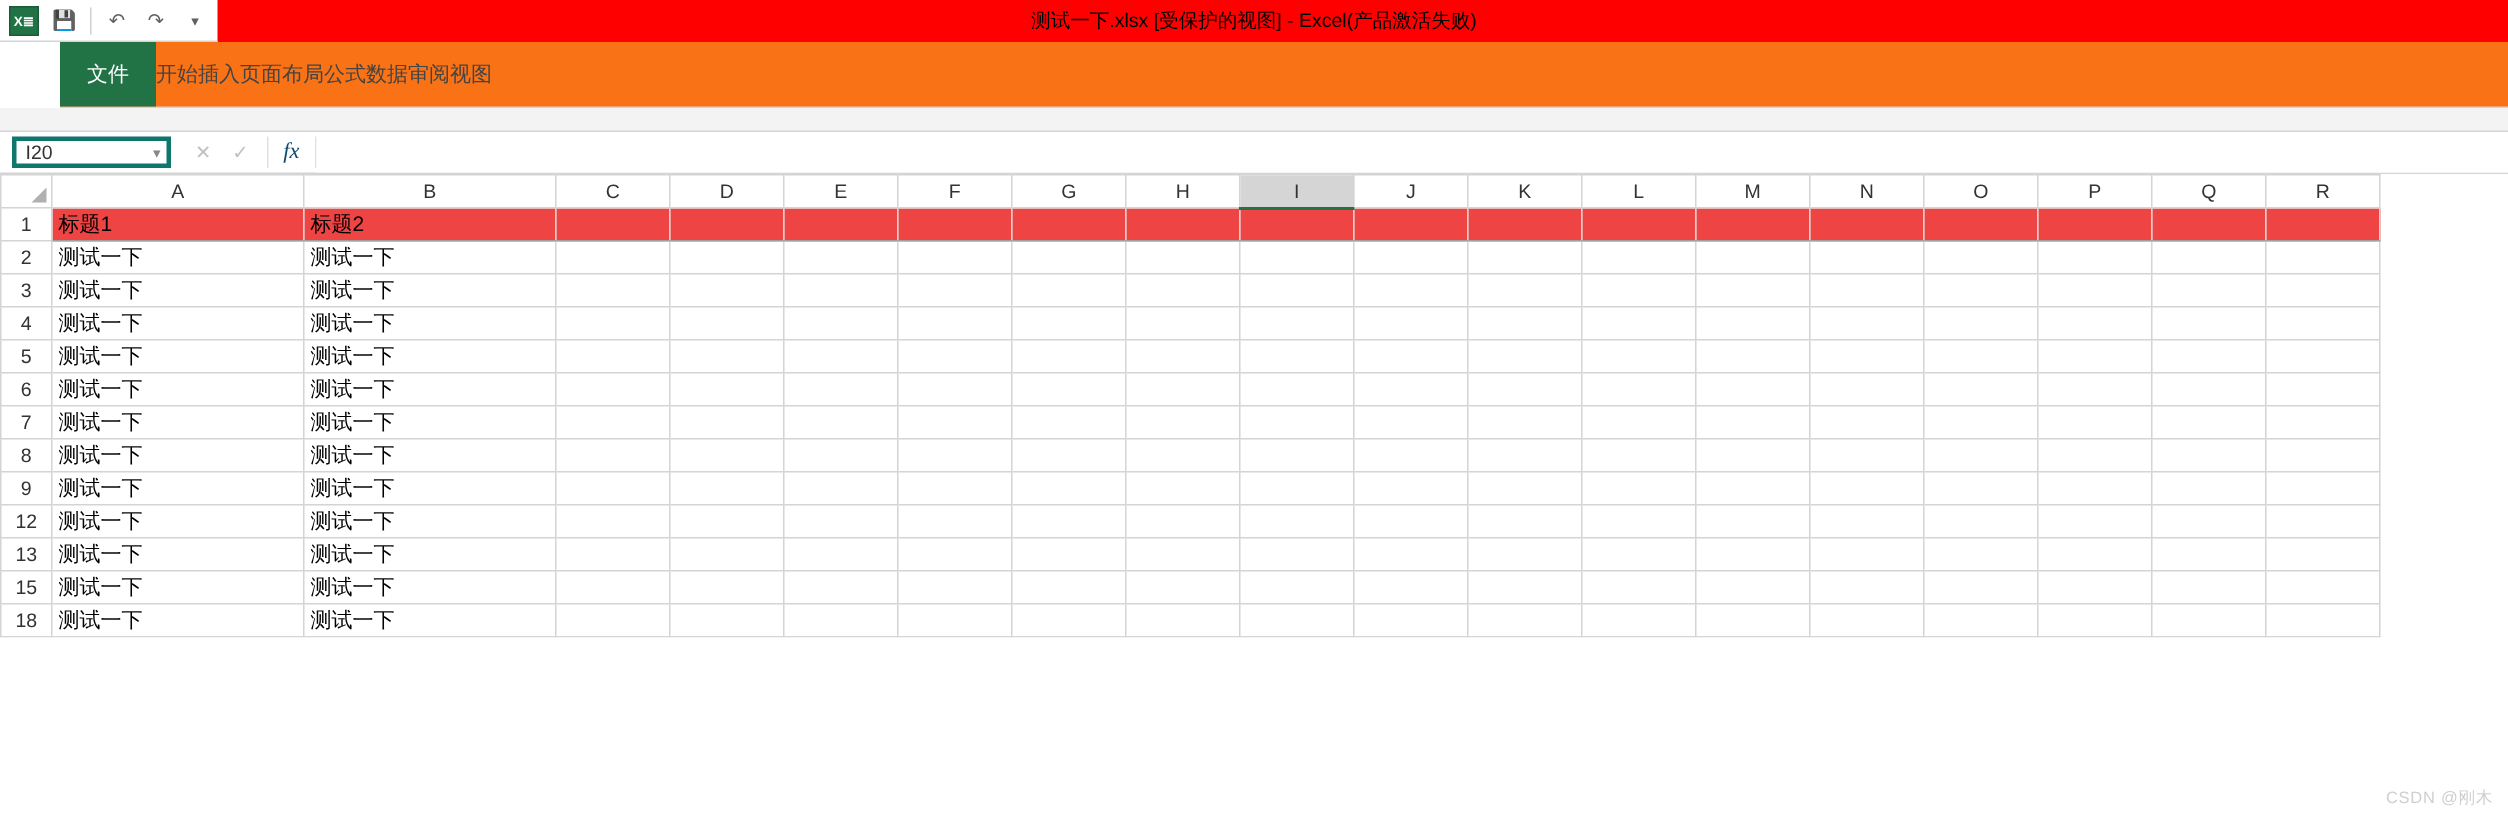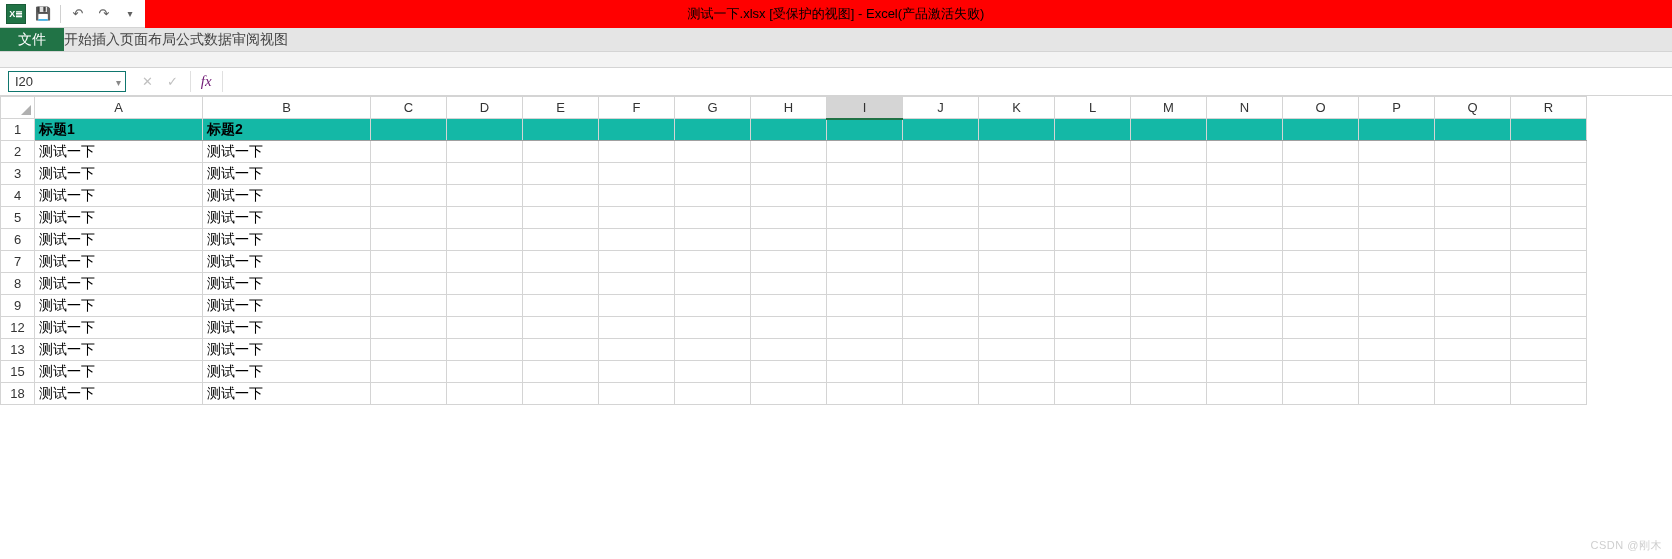--- a/index.html
+++ b/index.html
@@ -52,25 +52,26 @@
     position: absolute;
     left: 50%;
     transform: translateX(-50%);
     color: #000000;
     font-size: 13px;
     white-space: nowrap;
   }
 
   
   .ribbon-tabs {
-    height: 24px;
-    background: #e5e5e5;
+    height: 44px;
+    background: #f97316;
     border-bottom: 1px solid #d4d4d4;
     display: flex;
     align-items: stretch;
+    margin-left: 40px;
   }
   .file-tab {
     background: #217346;
     color: #fff;
     padding: 0 18px;
     display: flex;
     align-items: center;
     font-size: 14px;
   }
   .ribbon-tab {
@@ -90,22 +91,22 @@
 
   
   .formula-row {
     height: 28px;
     background: #fff;
     border-bottom: 1px solid #d4d4d4;
     display: flex;
     align-items: stretch;
   }
   .name-box {
-    width: 118px;
-    border: 1px solid #0f766e;
+    width: 106px;
+    border: 3px solid #0f766e;
     margin: 3px 4px 3px 8px;
     display: flex;
     align-items: center;
     padding: 0 6px;
     font-size: 13px;
     color: #333;
     position: relative;
   }
   .name-box-drop {
     position: absolute; right: 4px; top: 50%; transform: translateY(-50%);
@@ -117,21 +118,21 @@
     gap: 14px;
     padding: 0 12px;
     color: #c0c0c0;
     border-right: 1px solid #e0e0e0;
     margin: 3px 0;
   }
   .fx-label {
     display: flex; align-items: center;
     padding: 0 10px;
     font-style: italic;
-    color: #701a75;
+    color: #0c4a6e;
     font-family: "Cambria Math","Times New Roman",serif;
     font-size: 15px;
     border-right: 1px solid #e0e0e0;
     margin: 3px 0;
   }
   .formula-input {
     flex: 1;
     border: none;
     outline: none;
     padding: 0 6px;
@@ -174,33 +175,33 @@
   td.cell {
     height: 22px;
     padding: 0 4px;
     font-size: 14px;
     color: #000;
     text-align: left;
     vertical-align: middle;
     white-space: nowrap;
   }
   tr.header-row td.cell {
-    background: #14b8a6;
-    font-weight: bold;
+    background: #ef4444;
+    font-weight: normal;
     border-bottom-color: #a0a0a0;
   }
   th.col-hdr.active {
     background: #d5d5d5;
     border-bottom: 2px solid #217346;
   }
 
   .watermark {
     position: absolute;
     right: 10px;
-    bottom: 6px;
+    bottom: 20px;
     font-size: 11px;
     color: #cfcfcf;
     font-family: Arial, sans-serif;
     letter-spacing: .5px;
   }
 </style>
 </head>
 <body>
 
 <div class="title-bar">

